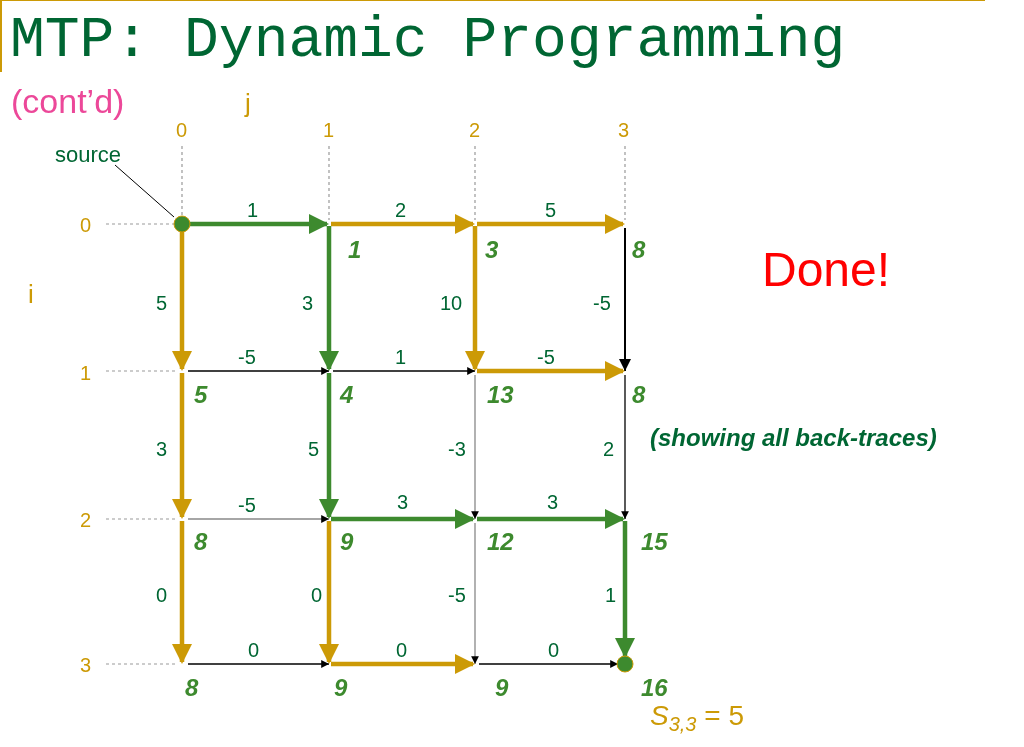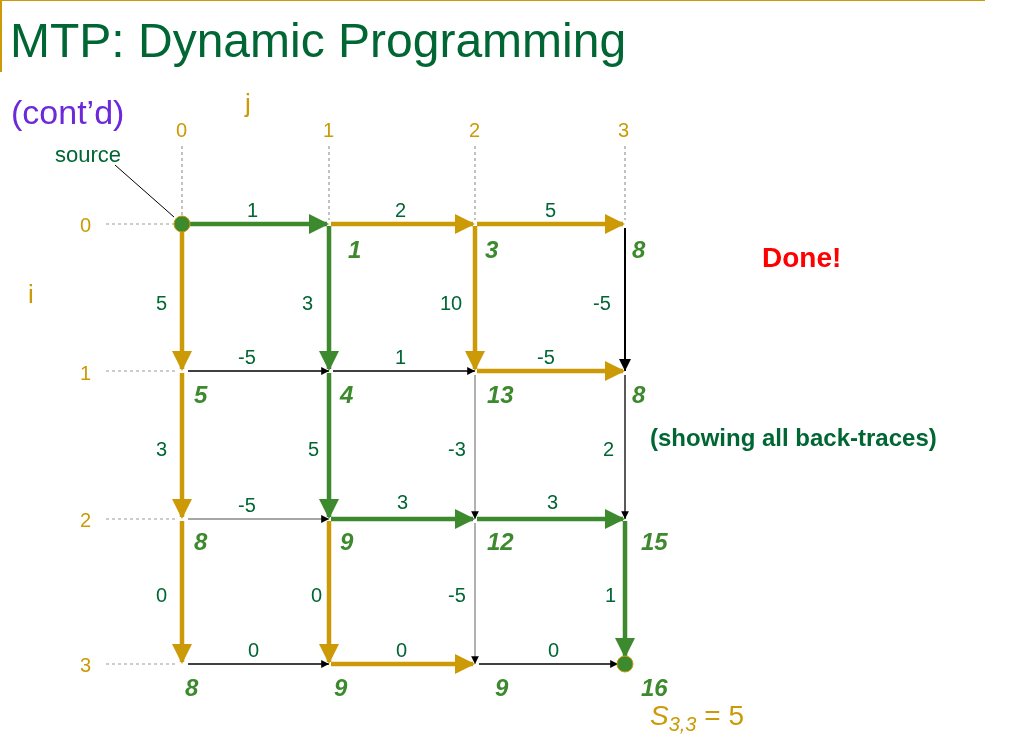--- a/index.html
+++ b/index.html
@@ -1,28 +1,28 @@
 <!DOCTYPE html>
 <html><head>
 <meta charset="utf-8">
 <style>
   html, body { margin: 0; padding: 0; background: #ffffff; }
   body { width: 1024px; height: 747px; position: relative; overflow: hidden; font-family: "Liberation Sans", sans-serif; }
   .frame-top { position: absolute; left: 0; top: 0; width: 985px; height: 1px; background: #cc9a06; }
   .frame-left { position: absolute; left: 0; top: 0; width: 2px; height: 72px; background: #cc9a06; }
-  .title { position: absolute; left: 10px; top: 6px; font-size: 48px; color: #006633; line-height: 70px; white-space: nowrap; }
-  .subtitle { position: absolute; left: 11px; top: 91px; font-size: 34px; color: #6d28d9; line-height: 42px; white-space: nowrap; }
+  .title { position: absolute; left: 10px; top: 6px; font-size: 58px; color: #006633; line-height: 70px; white-space: nowrap; font-family: Liberation Mono, monospace; }
+  .subtitle { position: absolute; left: 11px; top: 80px; font-size: 34px; color: #ec4899; line-height: 42px; white-space: nowrap; }
   svg#diagram { position: absolute; left: 0; top: 0; }
   .txt-axis { fill: #cc9a06; font-family: "Liberation Sans", sans-serif; font-size: 20px; }
   .txt-axis-big { fill: #cc9a06; font-family: "Liberation Sans", sans-serif; font-size: 26px; }
   .txt-w { fill: #006633; font-family: "Liberation Sans", sans-serif; font-size: 20px; }
   .txt-s { fill: #3d8a2e; font-family: "Liberation Sans", sans-serif; font-size: 24px; font-weight: bold; font-style: italic; }
   .txt-source { fill: #006633; font-family: "Liberation Sans", sans-serif; font-size: 22px; }
-  .done { position: absolute; left: 762px; top: 242px; font-size: 28px; font-weight: bold; color: #ff0000; white-space: nowrap; }
-  .note { position: absolute; left: 650px; top: 424px; font-size: 24px; font-weight: bold; color: #006633; white-space: nowrap; }
+  .done { position: absolute; left: 762px; top: 242px; font-size: 48px; font-weight: normal; color: #ff0000; white-space: nowrap; }
+  .note { position: absolute; left: 650px; top: 424px; font-size: 24px; font-weight: bold; font-style: italic; color: #006633; white-space: nowrap; }
   .final { position: absolute; left: 650px; top: 700px; font-size: 28px; color: #cc9a06; white-space: nowrap; }
   .final .s { font-style: italic; }
   .final sub { font-size: 20px; font-style: italic; vertical-align: -6px; }
 </style>
 </head>
 <body>
 
 <div class="frame-top"></div>
 <div class="frame-left"></div>
 

